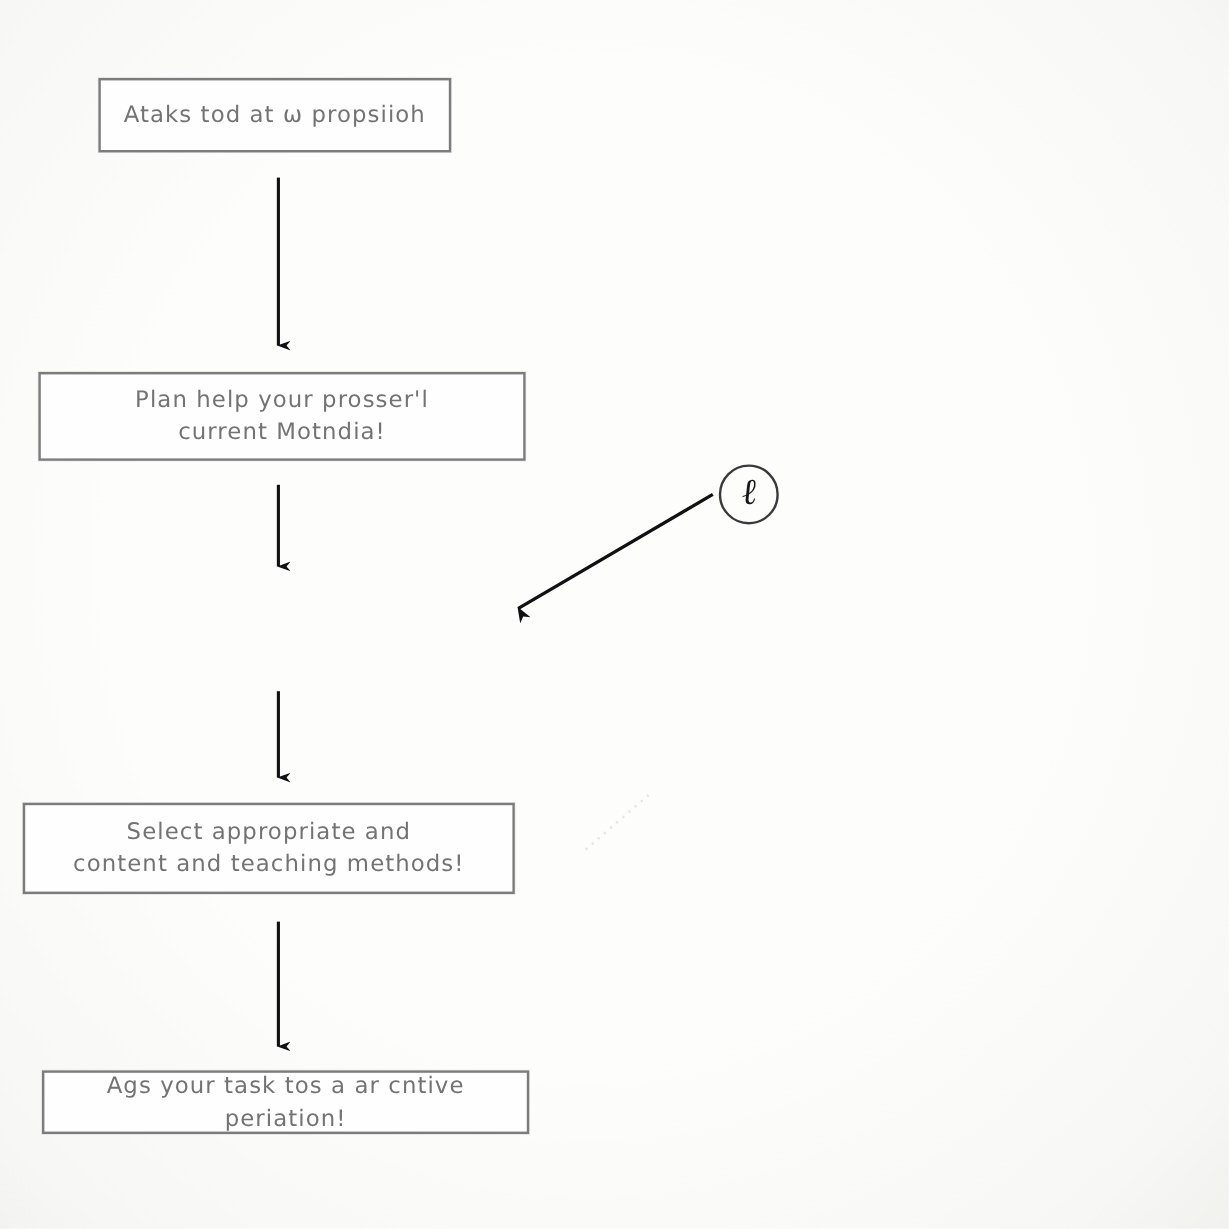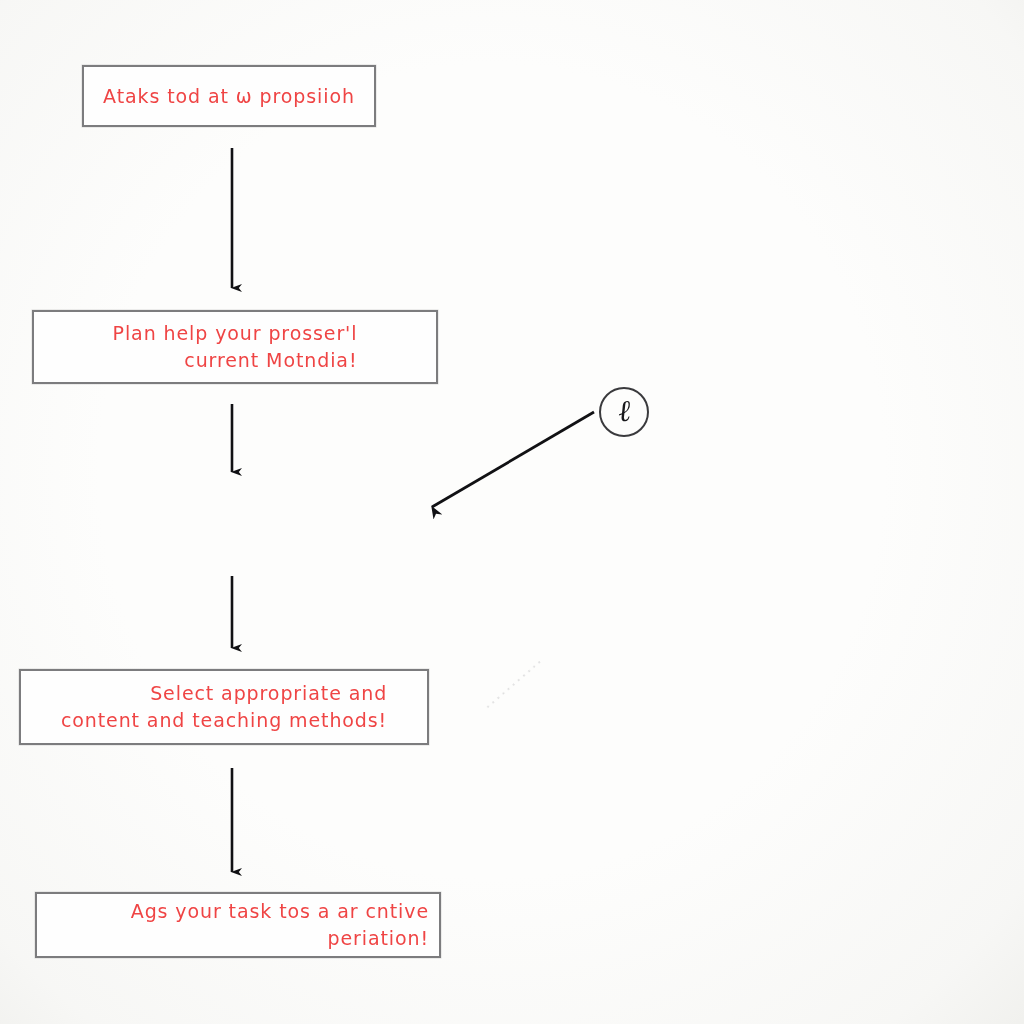--- a/index.html
+++ b/index.html
@@ -35,22 +35,22 @@
     border: 2px solid #7c7c7e;
     display: flex;
     align-items: center;
     justify-content: center;
     box-shadow: 0 0 0 0.5px rgba(120,120,122,0.25);
   }
   .node-text {
     font-family: "DejaVu Sans", sans-serif;
     font-size: 19px;
     line-height: 1.42;
-    color: #ef4444;
-    text-align: right;
+    color: #737373;
+    text-align: center;
     letter-spacing: 0.9px;
     white-space: pre-line;
     padding: 0 10px;
   }
   .arrow-layer {
     position: absolute;
     left: 0;
     top: 0;
     width: 1024px;
     height: 1024px;
@@ -126,21 +126,21 @@
     <span class="node-text" style="font-size: 19px;">Plan help your prosser'l
 current Motndia!</span>
   </div>
 
 
   <div class="node-box" id="node-4" style="left: 19px; top: 669px; width: 410px; height: 76px; border-color: rgb(124, 124, 126);">
     <span class="node-text" style="font-size: 19px;">Select appropriate and
 content and teaching methods!</span>
   </div>
 
-  <div class="node-box" id="node-5" style="left: 35px; top: 892px; width: 406px; height: 66px; border-color: rgb(124, 124, 126);">
+  <div class="node-box" id="node-5" style="left: 35px; top: 892px; width: 406px; height: 53px; border-color: rgb(124, 124, 126);">
     <span class="node-text" style="font-size: 19px;">Ags your task tos a ar cntive periation!</span>
   </div>
 
   <div class="annot-circle" id="annotation-callout" style="left: 599px; top: 387px; width: 50px; height: 50px; border-color: rgb(58, 58, 61);">
     <span class="annot-glyph">ℓ</span>
   </div>
 
 </div>
 
 </body></html>

